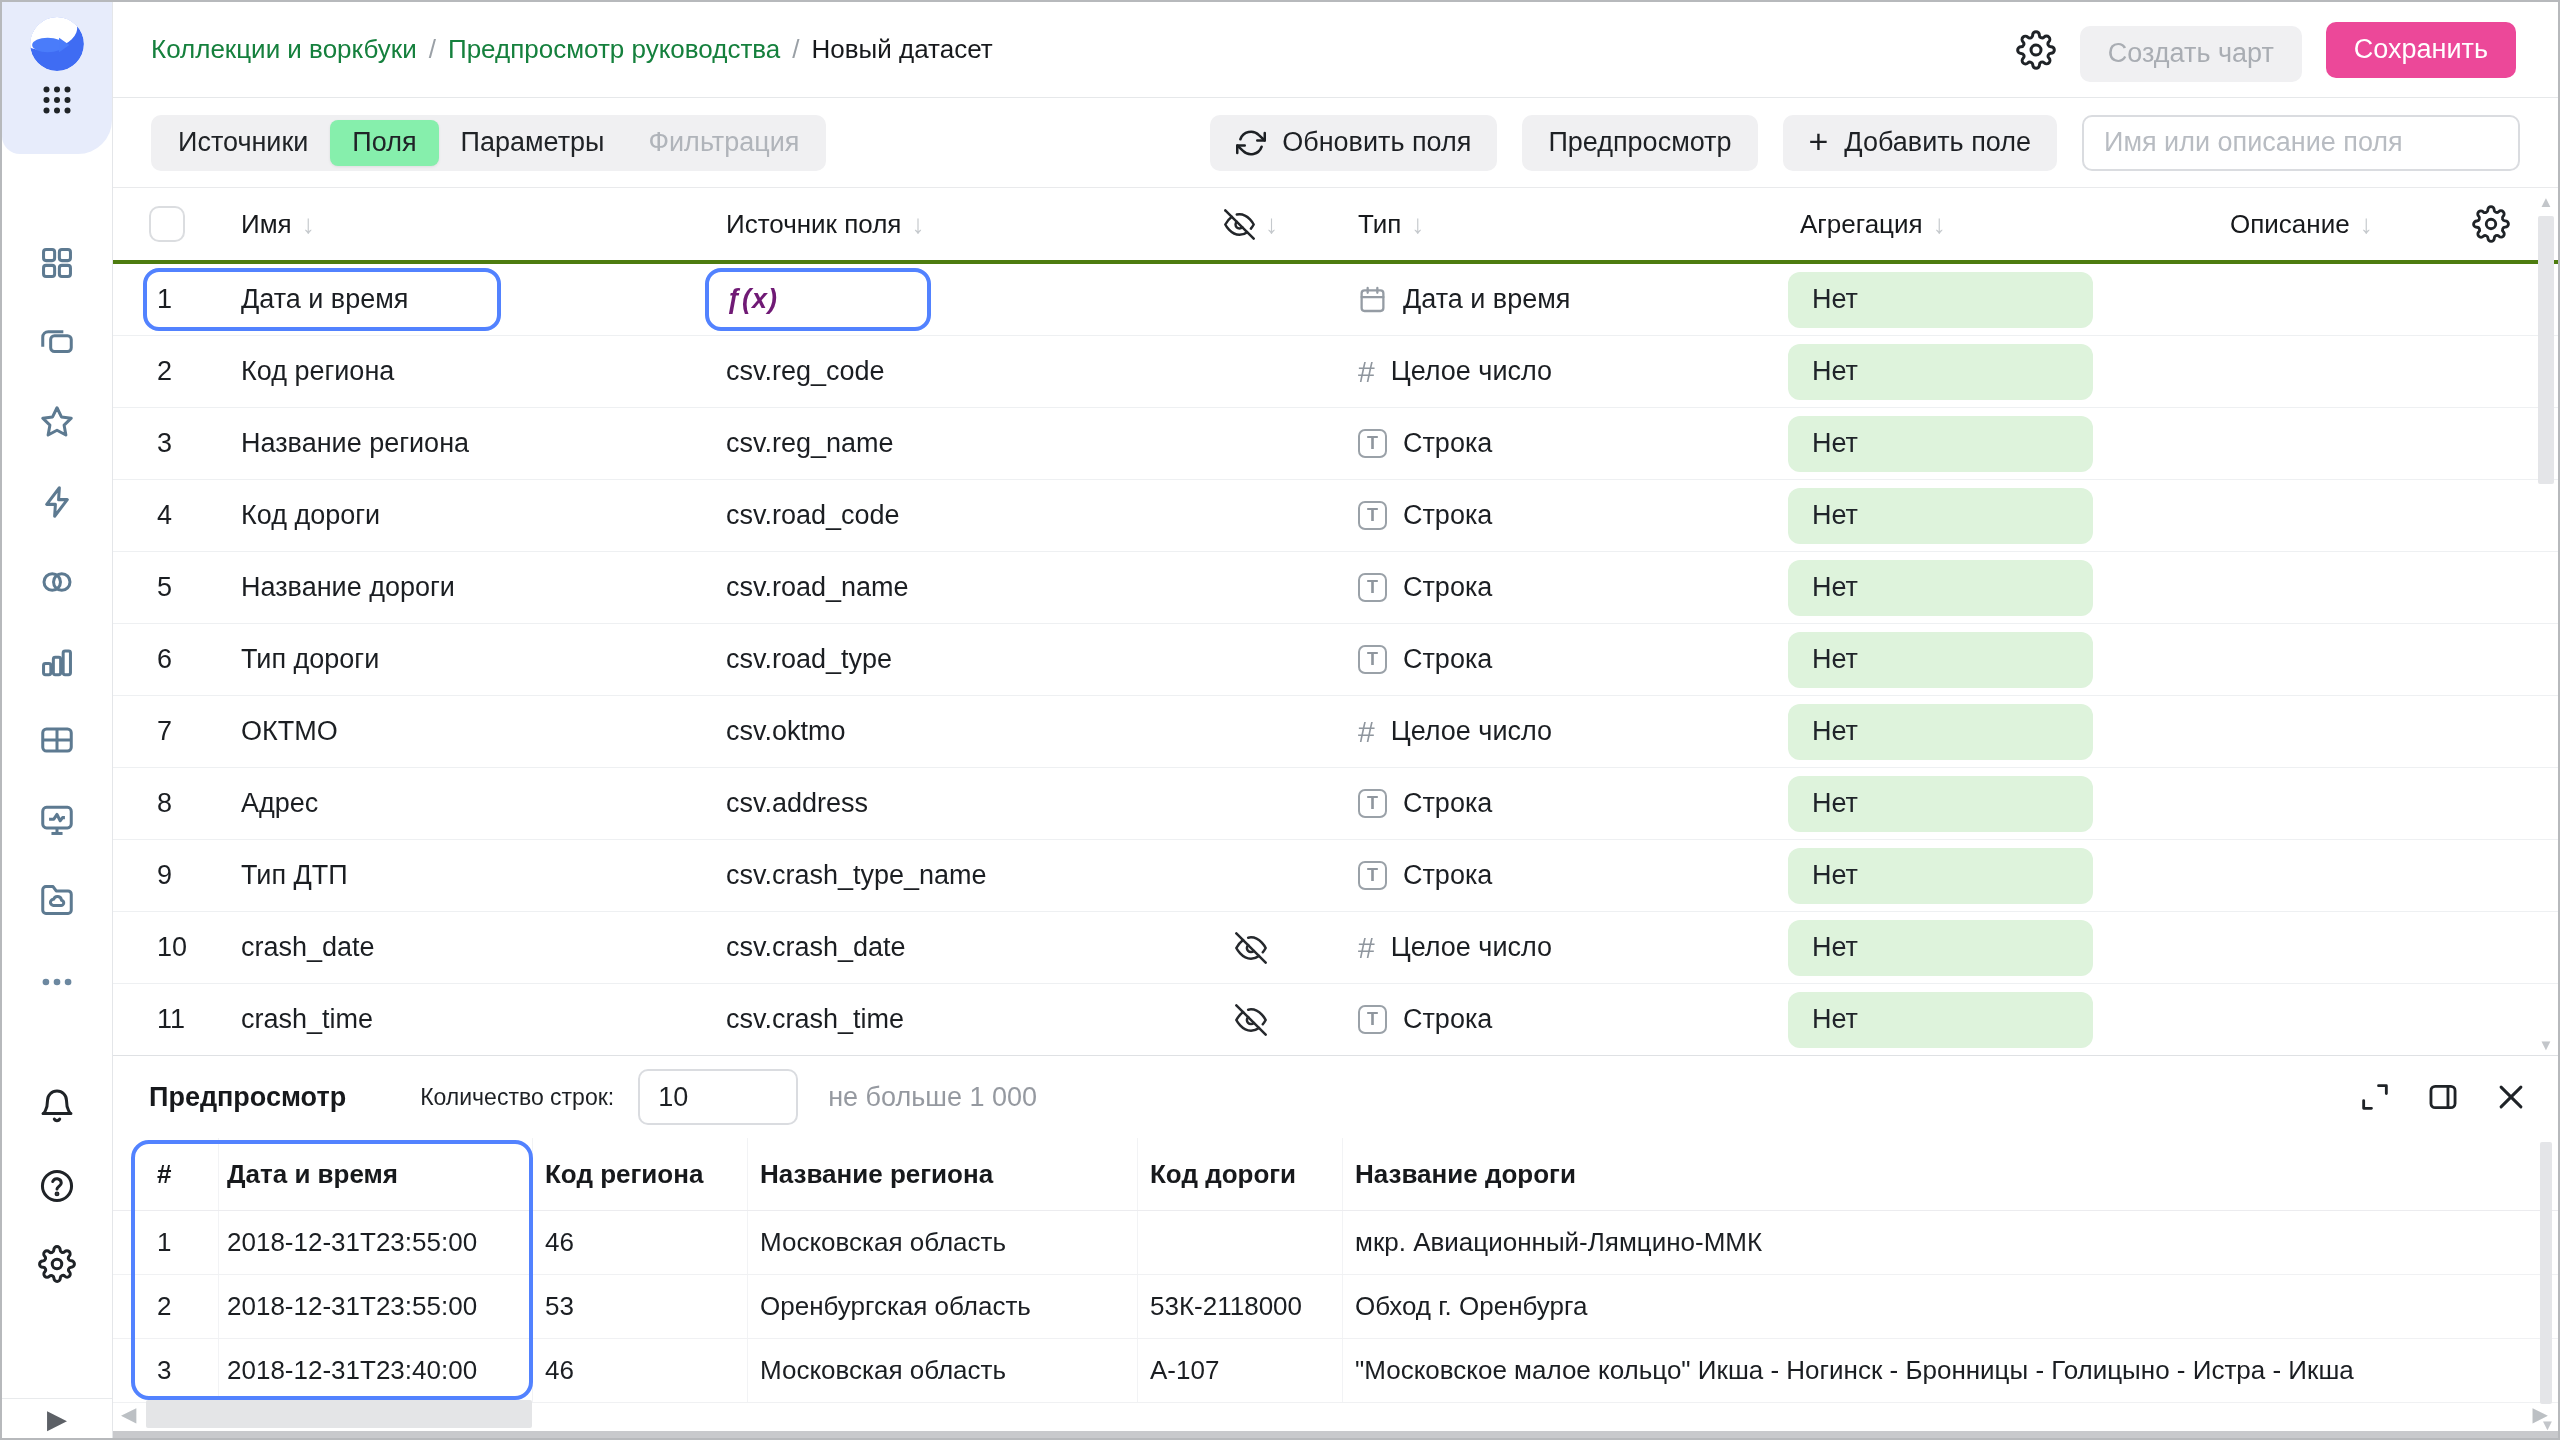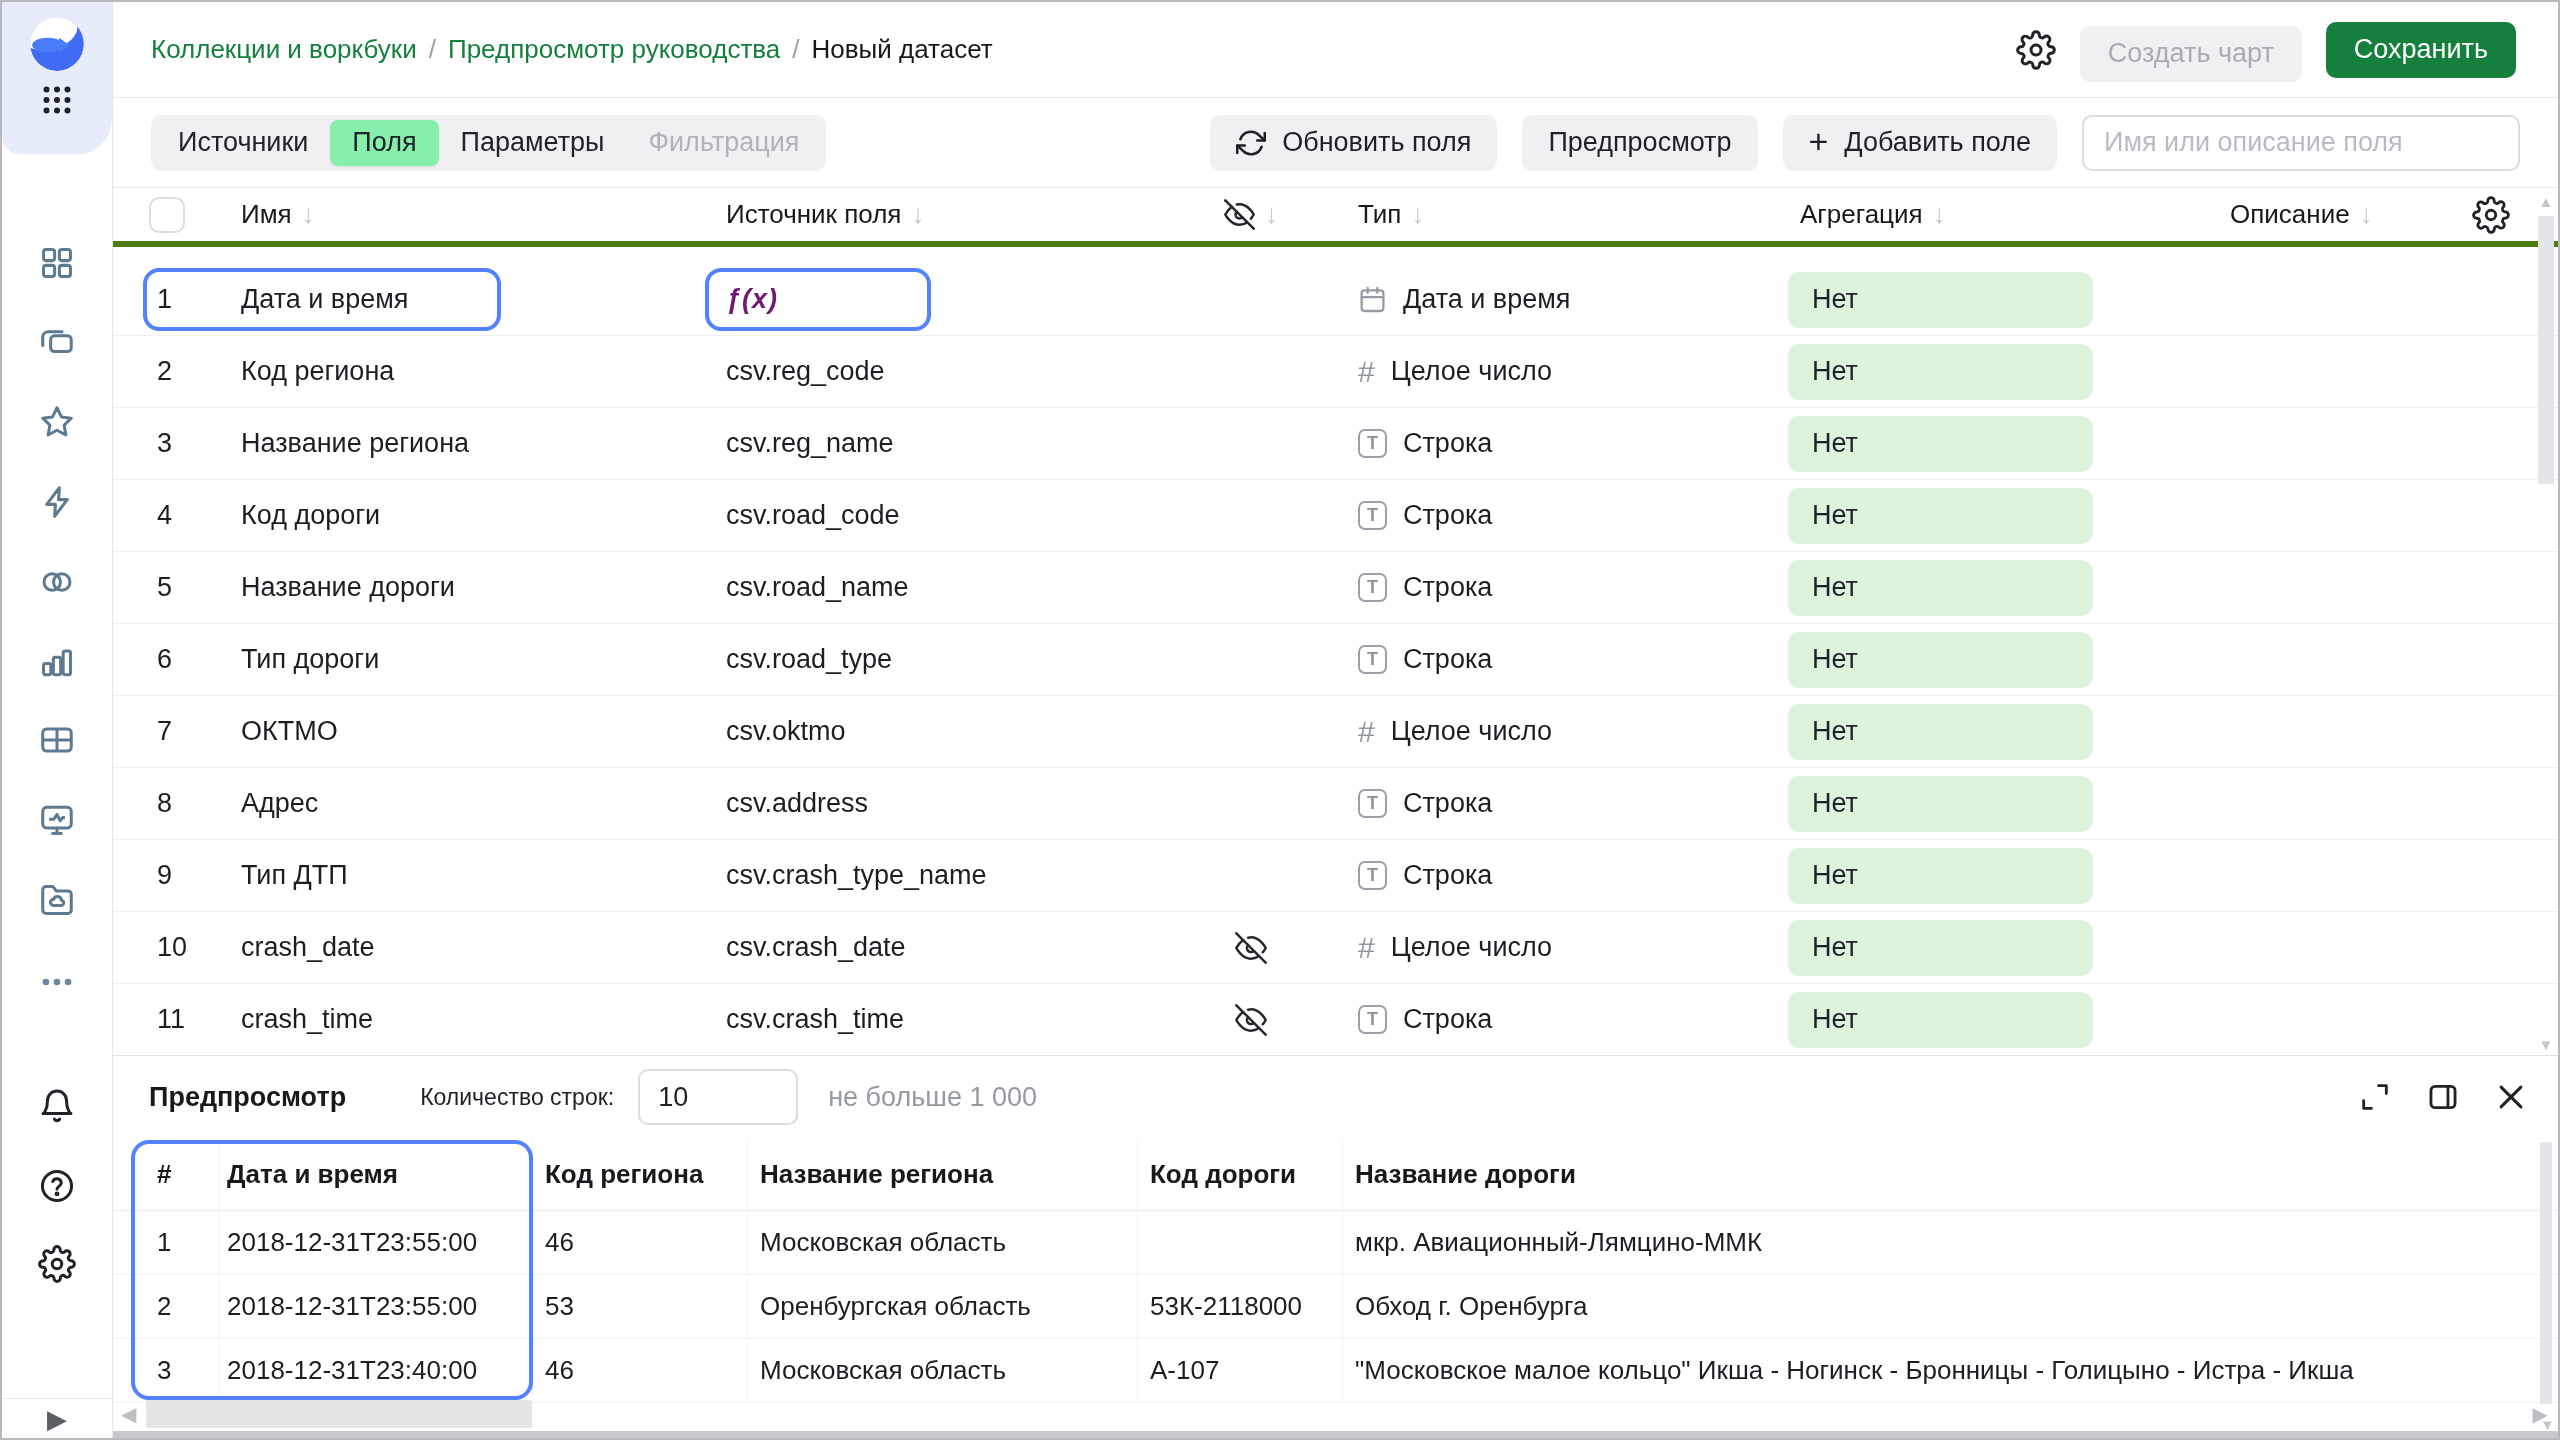--- a/index.html
+++ b/index.html
@@ -27,38 +27,38 @@
   .topbar{position:absolute;left:0;right:0;top:0;height:96px;border-bottom:1px solid #e6e8ea;display:flex;align-items:center;padding:0 42px 0 38px;box-sizing:border-box;}
   .crumbs{display:flex;align-items:center;gap:12px;font-size:26px;}
   .crumb{color:#15803d;cursor:pointer;}
   .crumb-sep{color:#9aa0a6;}
   .crumb.current{color:#17191c;}
   .topbar-right{margin-left:auto;display:flex;align-items:center;gap:24px;}
   .icon-btn{background:none;border:none;padding:0;display:flex;align-items:center;justify-content:center;cursor:pointer;color:#1f2327;}
   .gear-lg{width:40px;height:40px;}
   .btn{height:56px;border:none;border-radius:10px;font-size:27px;font-family:inherit;display:flex;align-items:center;padding:0 28px;cursor:pointer;}
   .btn-disabled{background:#f0f0f2;color:#a9adb3;cursor:default;margin-top:8px;}
-  .btn-primary{background:#15803d;color:#fff;}
+  .btn-primary{background:#ec4899;color:#fff;}
 
   
   .toolbar{position:absolute;left:0;right:0;top:96px;height:89px;display:flex;align-items:center;padding:0 38px;box-sizing:border-box;}
   .tab-group{display:flex;align-items:center;background:#f0f0f2;border-radius:10px;padding:5px;height:56px;box-sizing:border-box;}
   .tab{padding:0 22px;height:46px;display:flex;align-items:center;border-radius:8px;font-size:27px;color:#202327;cursor:pointer;}
   .tab.active{background:#86efac;box-shadow:0 1px 3px rgba(0,0,0,.08);}
   .tab.disabled{color:#b0b4ba;cursor:default;}
   .toolbar-right{margin-left:auto;display:flex;align-items:center;gap:25px;}
   .tbtn{height:56px;background:#f0f0f2;border:none;border-radius:10px;font-size:27px;font-family:inherit;color:#1d2024;display:flex;align-items:center;gap:16px;padding:0 26px;cursor:pointer;}
   .tbtn svg{width:30px;height:30px;}
   .plus-glyph{font-size:34px;line-height:1;margin-top:-3px;}
   .search-input{width:438px;height:56px;box-sizing:border-box;border:2px solid #dadce0;border-radius:10px;font-size:27px;font-family:inherit;color:#1d2024;padding:0 20px;outline:none;}
   .search-input::placeholder{color:#b8bcc2;}
 
   
   .ft-grid{display:grid;grid-template-columns:92px 485px 460px 130px 472px 430px 1fr 90px;padding-left:36px;padding-right:22px;box-sizing:border-box;}
-  .ft-header{position:absolute;left:0;right:0;top:185px;height:60px;border-top:1px solid #e9eaec;border-bottom:6px solid #4d7c0f;align-items:center;font-size:26px;font-weight:500;color:#17191c;}
+  .ft-header{position:absolute;left:0;right:0;top:185px;height:77px;border-top:1px solid #e9eaec;border-bottom:4px solid #4d7c0f;align-items:center;font-size:26px;font-weight:500;color:#17191c;}
   .hc{display:flex;align-items:center;gap:10px;}
   .sort-arrow{color:#c5c9cd;font-size:26px;font-weight:400;}
   .checkbox{width:36px;height:36px;border:2px solid #dbdde0;border-radius:10px;background:#fff;box-sizing:border-box;cursor:pointer;}
   .hc-hidden{justify-content:center;}
   .hc-type{padding-left:42px;}
   .hc-agg,.hc-desc{padding-left:12px;}
   .hc-gear{justify-content:center;color:#1f2327;}
   .gear-md{width:38px;height:38px;cursor:pointer;}
   .ft-body{position:absolute;left:0;right:0;top:262px;height:791px;overflow:hidden;}
   .ft-row{position:relative;height:72px;border-bottom:1px solid #eef0f2;align-items:center;font-size:27px;cursor:pointer;}

